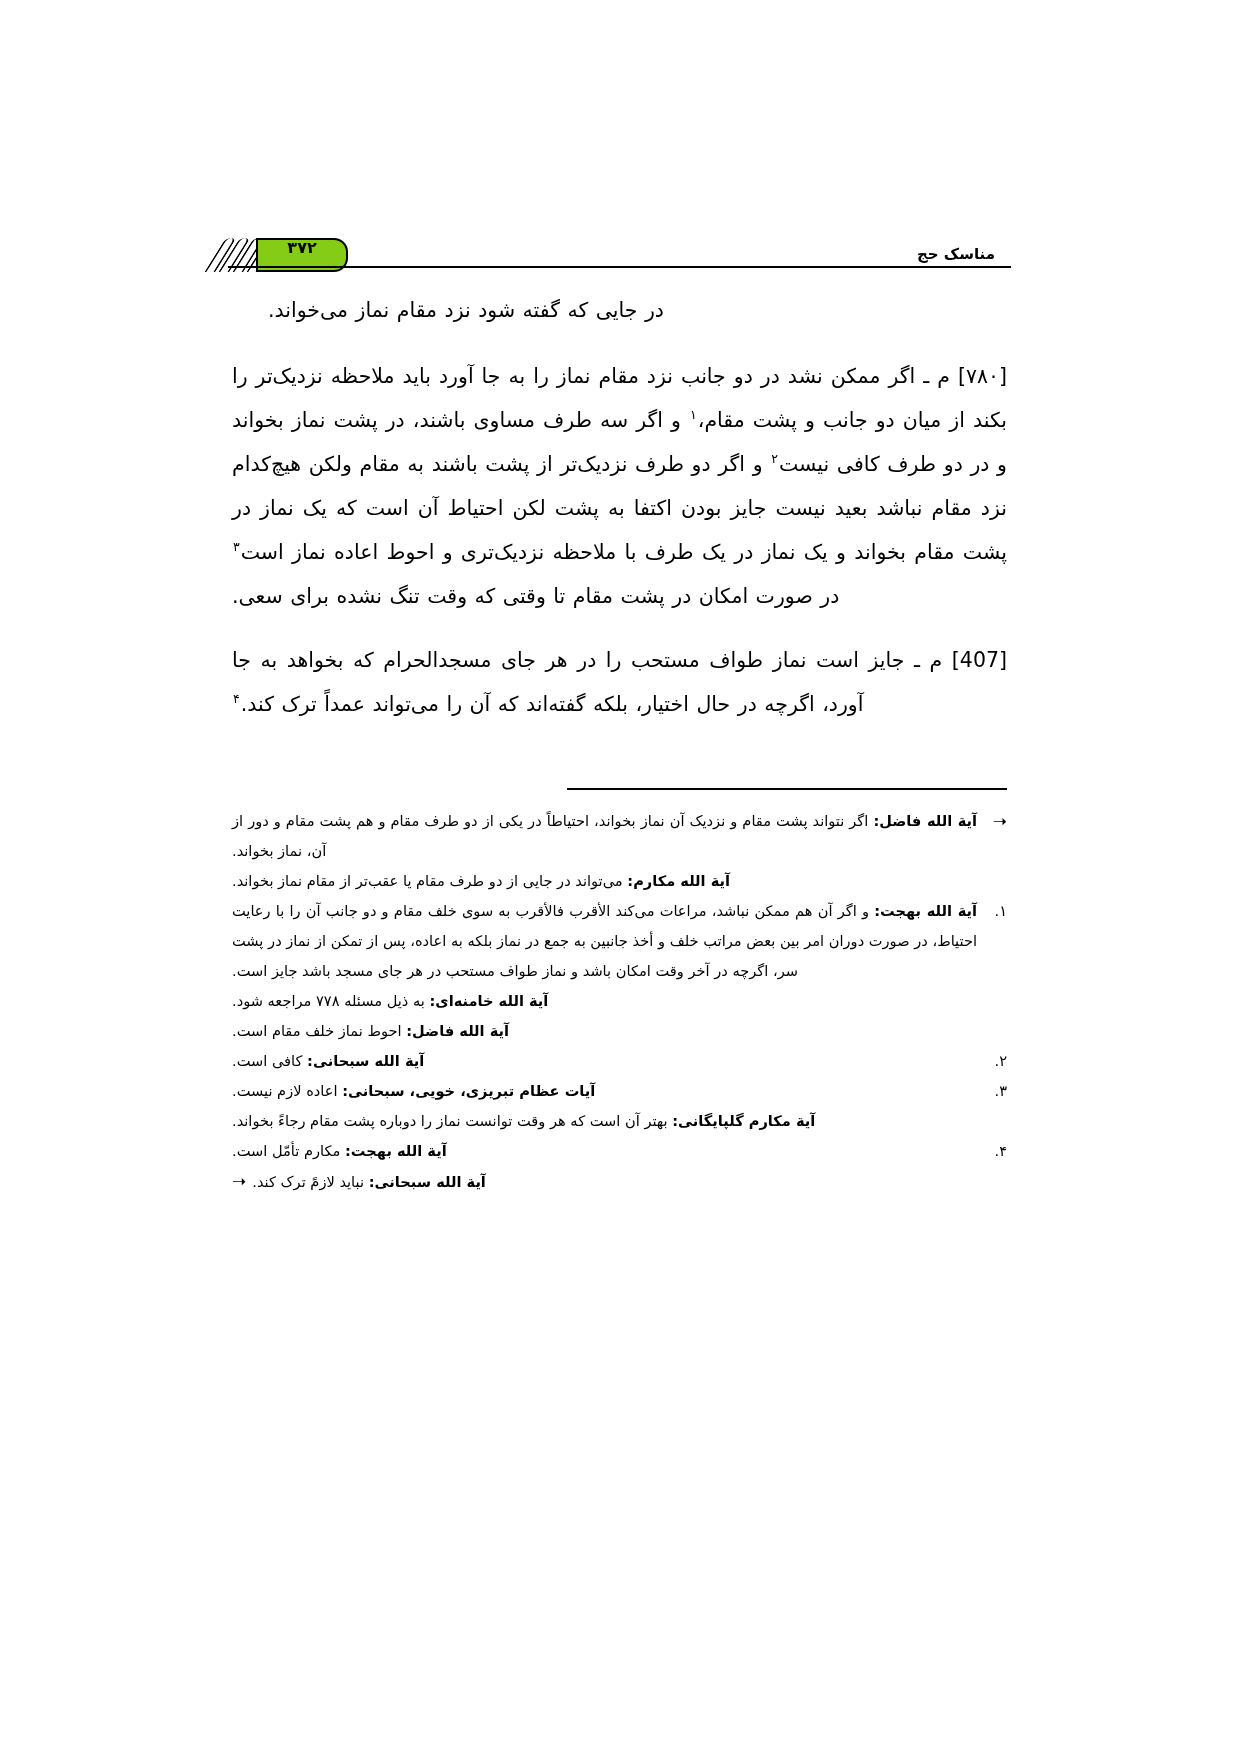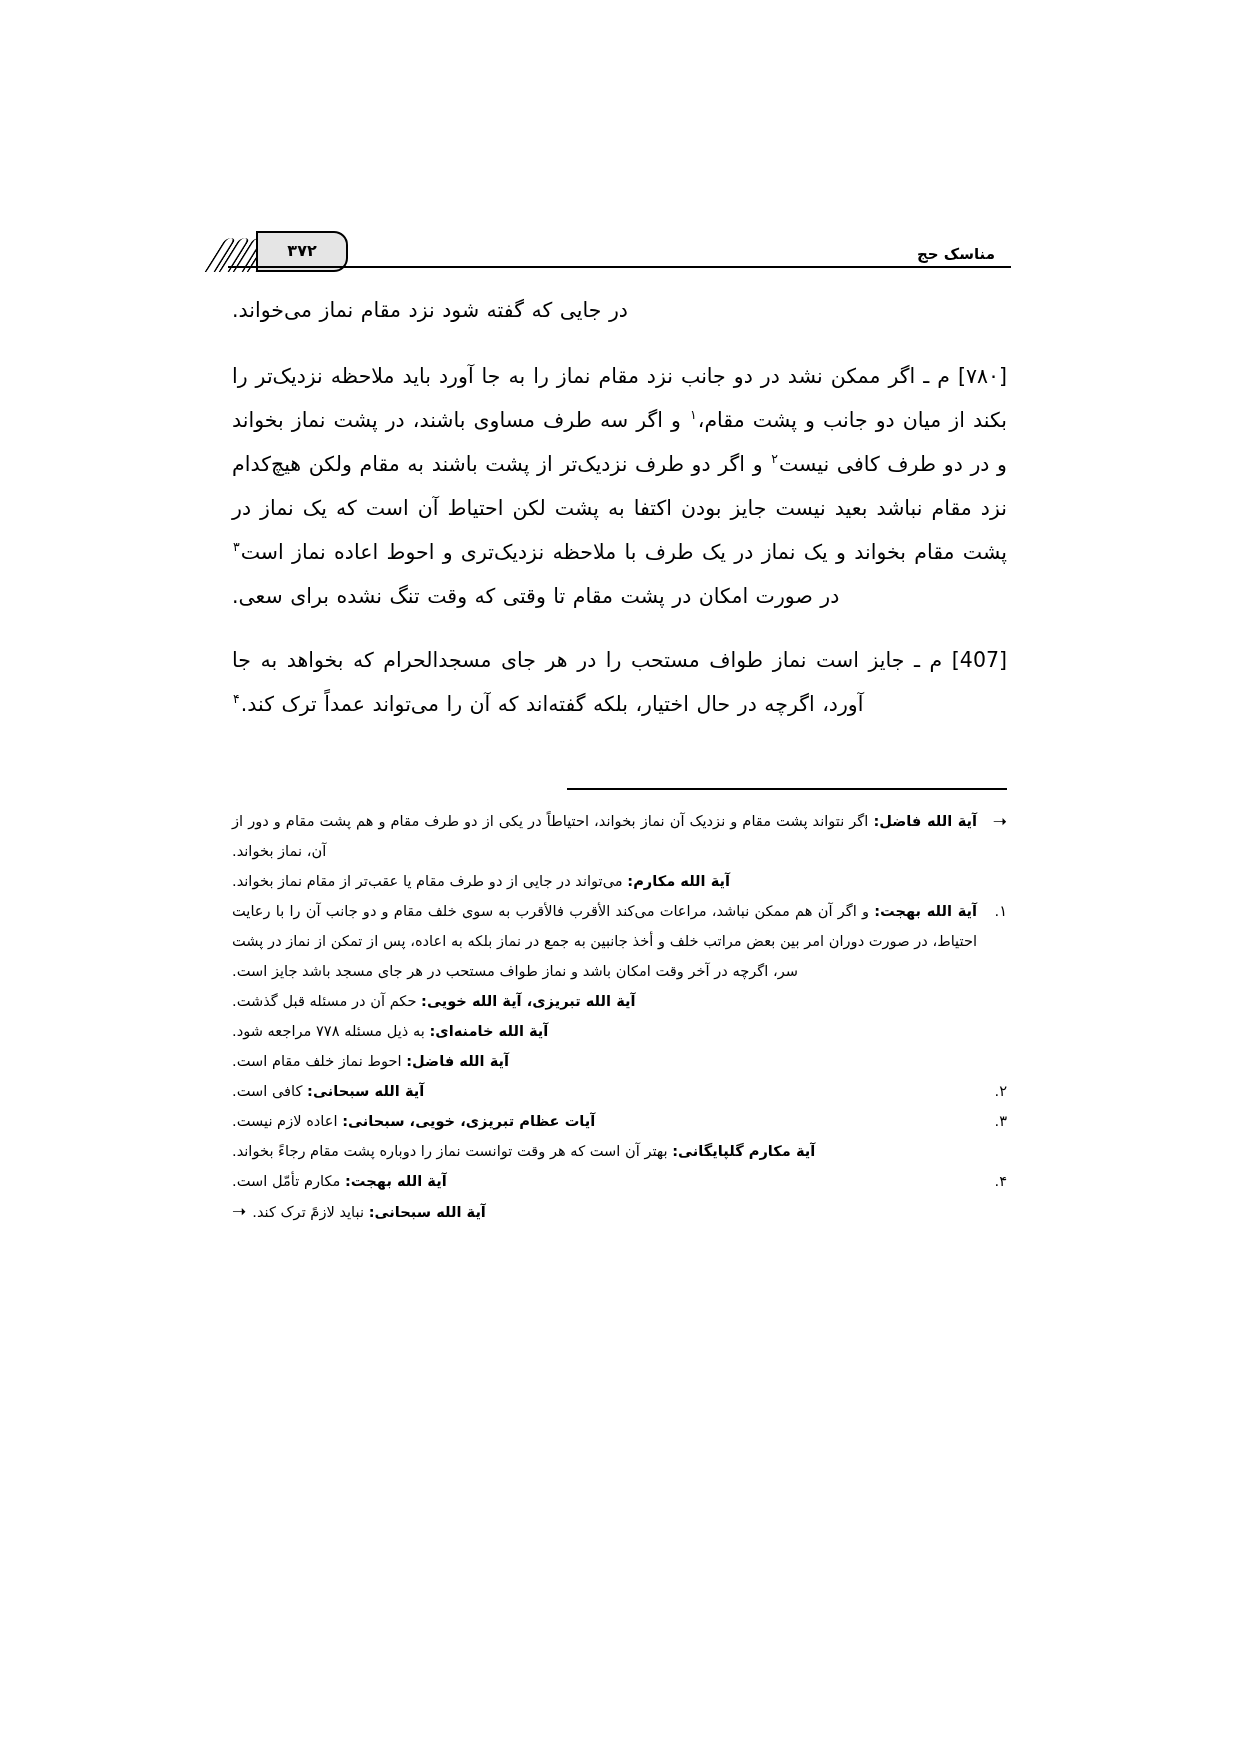--- a/index.html
+++ b/index.html
@@ -54,27 +54,27 @@
     bottom: -4px;
     left: 0;
     width: 120px;
     height: 40px;
   }
   .folio-box {
     position: absolute;
     right: 0;
     bottom: 0;
     width: 92px;
-    height: 41px;
+    height: 34px;
     border: 2.5px solid #000;
     border-radius: 0 14px 14px 0;
-    background: #e5e5e5;
+    background: #84cc16;
     box-sizing: border-box;
     display: flex;
-    align-items: center;
+    align-items: flex-start;
     justify-content: center;
   }
   .folio-num {
     font-size: 16px;
     font-weight: 700;
     line-height: 1;
     padding-bottom: 2px;
   }
   .folio-slashes {
     position: absolute;
@@ -110,20 +110,21 @@
     font-size: 20.5px;
     line-height: 44px;
     text-align: justify;
     text-align-last: left;
     margin: 0 0 20px 0;
     word-spacing: 1px;
   }
   .para.first {
     text-align: right;
     margin-bottom: 22px;
+    margin-left: 36px;
   }
   .para.last-center {
     text-align: justify;
     text-align-last: left;
   }
   sup.fn {
     font-size: 12.5px;
     vertical-align: super;
     line-height: 0;
     padding: 0 1px;
@@ -219,24 +220,20 @@
       <div class="fn-item">
         <div class="fn-marker"></div>
         <div class="fn-body ctr"><span class="fn-name">آیة الله مکارم:</span><span> می‌تواند در جایی از دو طرف مقام یا عقب‌تر از مقام نماز بخواند.</span></div>
       </div>
       <div class="fn-item">
         <div class="fn-marker">۱.</div>
         <div class="fn-body"><span class="fn-name">آیة الله بهجت:</span><span> و اگر آن هم ممکن نباشد، مراعات می‌کند الأقرب فالأقرب به سوی خلف مقام و دو جانب آن را با رعایت احتیاط، در صورت دوران امر بین بعض مراتب خلف و أخذ جانبین به جمع در نماز بلکه به اعاده، پس از تمکن از نماز در پشت سر، اگرچه در آخر وقت امکان باشد و نماز طواف مستحب در هر جای مسجد باشد جایز است.</span></div>
       </div>
       <div class="fn-item">
         <div class="fn-marker"></div>
-        <div class="fn-body ctr"><span class="fn-name">آیة الله تبریزی، آیة الله خویی:</span><span> حکم آن در مسئله قبل گذشت.</span></div>
-      </div>
-      <div class="fn-item">
-        <div class="fn-marker"></div>
         <div class="fn-body ctr"><span class="fn-name">آیة الله خامنه‌ای:</span><span> به ذیل مسئله ۷۷۸ مراجعه شود.</span></div>
       </div>
       <div class="fn-item">
         <div class="fn-marker"></div>
         <div class="fn-body ctr"><span class="fn-name">آیة الله فاضل:</span><span> احوط نماز خلف مقام است.</span></div>
       </div>
       <div class="fn-item">
         <div class="fn-marker">۲.</div>
         <div class="fn-body ctr"><span class="fn-name">آیة الله سبحانی:</span><span> کافی است.</span></div>
       </div>

